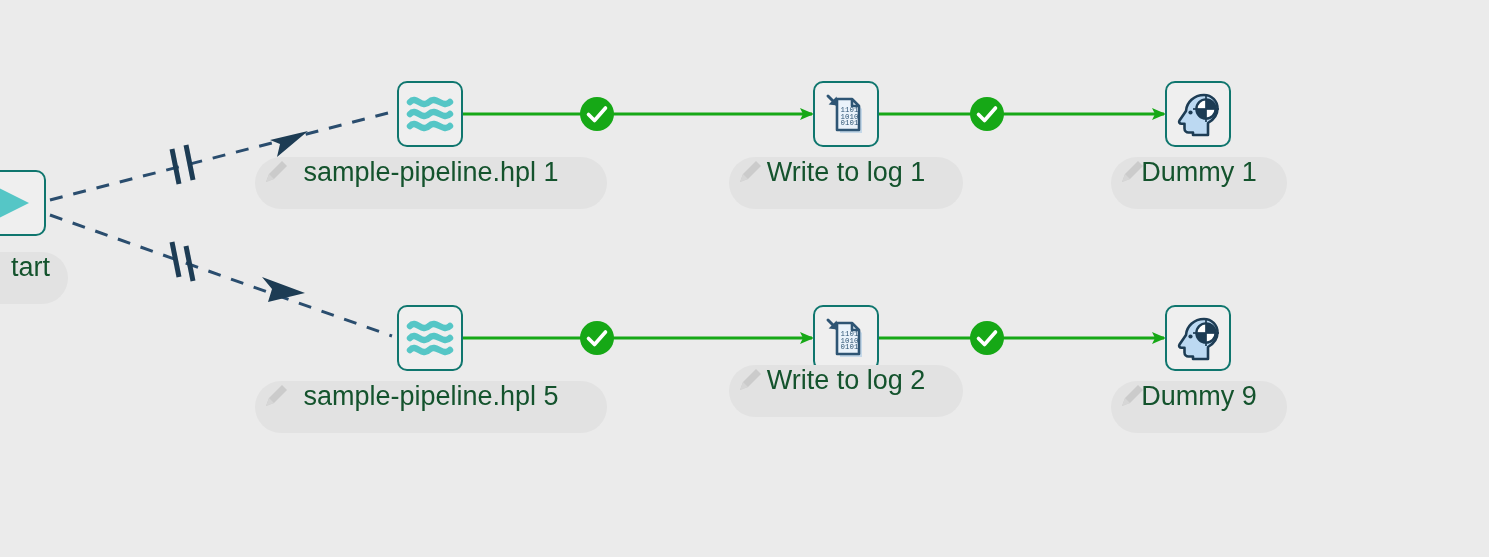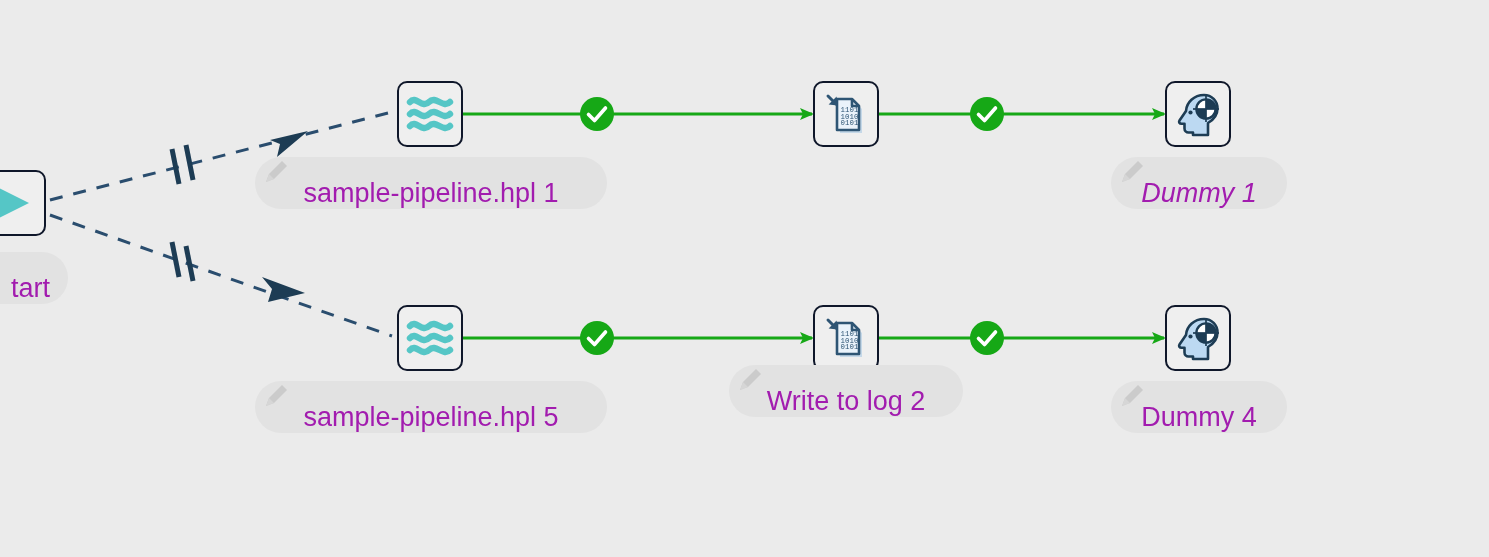--- a/index.html
+++ b/index.html
@@ -25,42 +25,42 @@
     height: 557px;
     pointer-events: none;
   }
 
   
   .node {
     position: absolute;
     width: 66px;
     height: 66px;
     box-sizing: border-box;
-    border: 2px solid #0f172a;
+    border: 2px solid #0f766e;
     border-radius: 10px;
     background: #efefef;
     display: flex;
     align-items: center;
     justify-content: center;
   }
   .node svg { display: block; }
 
   
   .nlabel {
     position: absolute;
     height: 52px;
     box-sizing: border-box;
     background: #e2e2e2;
     border-radius: 26px;
     display: flex;
-    align-items: flex-end;
+    align-items: flex-start;
     justify-content: center;
     padding: 0 26px;
     font-size: 27px;
-    color: #a21caf;
+    color: #14532d;
     white-space: nowrap;
     font-family: "Liberation Sans", sans-serif;
   }
   .nlabel .pencil {
     position: absolute;
     left: 8px;
     top: 2px;
     width: 26px;
     height: 26px;
     opacity: 0.45;
@@ -181,36 +181,43 @@
         <text x="19.5" y="29.6">1010</text>
         <text x="19.5" y="36.2">0101</text>
       </g>
 
       <g stroke="#2e5574" stroke-width="3" fill="none" stroke-linecap="round">
         <path d="M7,7 L15,15"></path>
       </g>
       <path d="M16.4,16.4 L7.6,15.6 L15.6,7.6 Z" fill="#2e5574"></path>
     </svg>
   </div>
+  <div class="nlabel" style="left:729px; top:157px; width:234px;">
+    <svg class="pencil" viewBox="0 0 26 26">
+      <path d="M3,23 L6,15 L19,2 L24,7 L11,20 Z" fill="#b0b0b0"></path>
+      <path d="M3,23 L6,15 L11,20 Z" fill="#c8c8c8"></path>
+    </svg>
+    <span>Write to log 1</span>
+  </div>
 
   <div class="node" style="left:1165px; top:81px;">
     <svg width="50" height="50" viewBox="0 0 50 50">
       <path d="M31,6 C21,6 13.5,13.5 13,22 L6.5,31.5 C5.5,33.2 6.5,34.8 8.5,34.8 L11.5,34.8 L11.5,39.5
                C11.5,41.8 13.2,43.5 15.5,43.5 L20,43.5 L20,46 L35,46 L35,34 C41,30.5 44.5,25.5 44.5,19.5
                C44.5,11.8 38.7,6 31,6 Z" fill="#bcd9f2" stroke="#1d3c54" stroke-width="2.6" stroke-linejoin="round"></path>
       <circle cx="17.5" cy="23.5" r="2.1" fill="#1d3c54"></circle>
 
       <circle cx="33" cy="20" r="9.6" fill="#ffffff" stroke="#1d3c54" stroke-width="2.4"></circle>
       <path d="M33,10.4 A9.6,9.6 0 0 1 42.6,20 L33,20 Z" fill="#1d3c54"></path>
       <path d="M33,29.6 A9.6,9.6 0 0 1 23.4,20 L33,20 Z" fill="#1d3c54"></path>
       <line x1="33" y1="7" x2="33" y2="33" stroke="#1d3c54" stroke-width="1.7"></line>
       <line x1="20" y1="20" x2="46" y2="20" stroke="#1d3c54" stroke-width="1.7"></line>
     </svg>
   </div>
-  <div class="nlabel" style="left:1111px; top:157px; width:176px;font-style:italic;">
+  <div class="nlabel" style="left:1111px; top:157px; width:176px;">
     <svg class="pencil" viewBox="0 0 26 26">
       <path d="M3,23 L6,15 L19,2 L24,7 L11,20 Z" fill="#b0b0b0"></path>
       <path d="M3,23 L6,15 L11,20 Z" fill="#c8c8c8"></path>
     </svg>
     <span>Dummy 1</span>
   </div>
 
   <div class="node" style="left:397px; top:305px;">
     <svg width="50" height="50" viewBox="0 0 50 50">
       <g stroke="#55c6c6" stroke-width="6.4" fill="none" stroke-linecap="round">
@@ -263,16 +270,16 @@
       <path d="M33,29.6 A9.6,9.6 0 0 1 23.4,20 L33,20 Z" fill="#1d3c54"></path>
       <line x1="33" y1="7" x2="33" y2="33" stroke="#1d3c54" stroke-width="1.7"></line>
       <line x1="20" y1="20" x2="46" y2="20" stroke="#1d3c54" stroke-width="1.7"></line>
     </svg>
   </div>
   <div class="nlabel" style="left:1111px; top:381px; width:176px;">
     <svg class="pencil" viewBox="0 0 26 26">
       <path d="M3,23 L6,15 L19,2 L24,7 L11,20 Z" fill="#b0b0b0"></path>
       <path d="M3,23 L6,15 L11,20 Z" fill="#c8c8c8"></path>
     </svg>
-    <span>Dummy 4</span>
+    <span>Dummy 9</span>
   </div>
 
 </div>
 
 </body></html>

